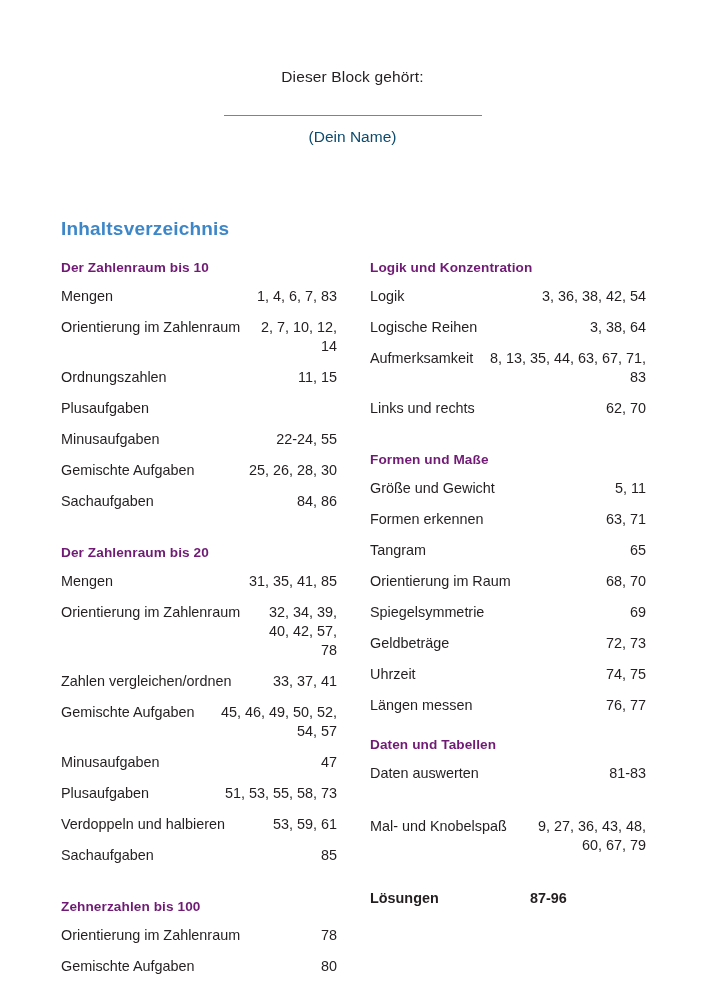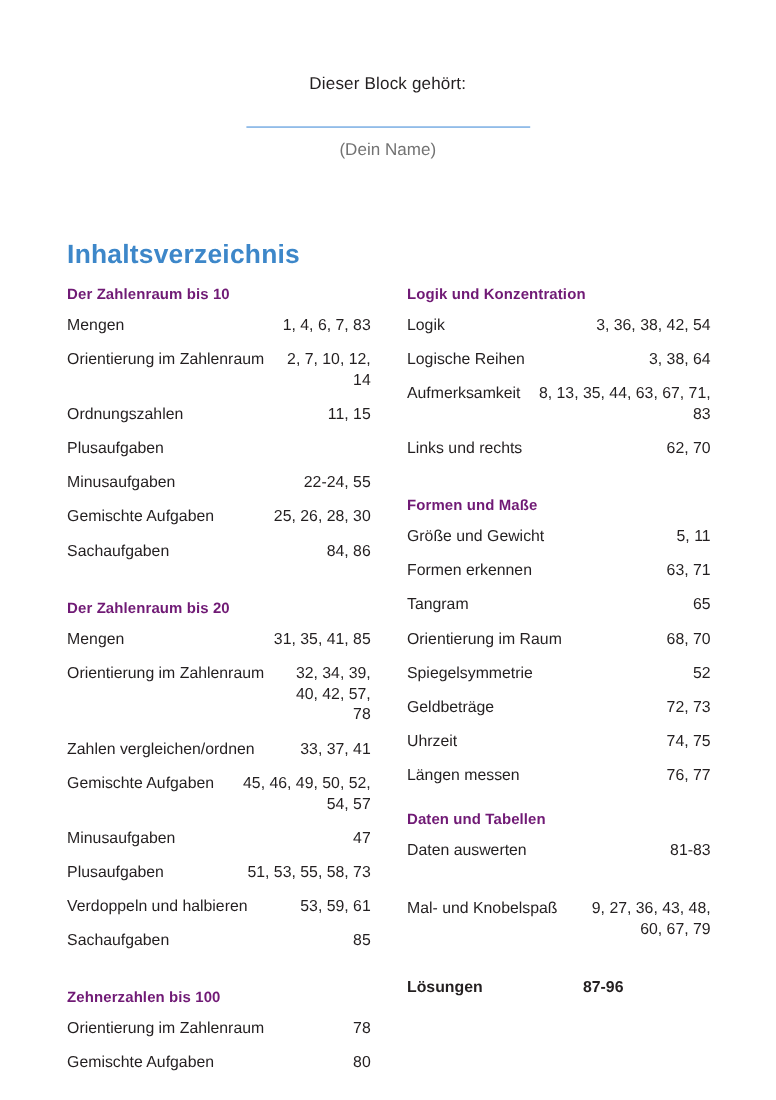--- a/index.html
+++ b/index.html
@@ -40,29 +40,29 @@
   }
   .owner-line {
     width: 258px;
     height: 0;
     border-bottom: 1.6px solid #4a90d9;
     margin: 29px auto 0 auto;
   }
   .owner-hint {
     margin-top: 12px;
     font-size: 15.5px;
-    color: #737373;
+    color: #0c4a6e;
   }
 
   
   .toc-heading {
     position: absolute;
     left: 61px;
     top: 218px;
-    font-size: 24px;
+    font-size: 19px;
     font-weight: bold;
     color: #3d87c9;
     letter-spacing: 0.2px;
   }
 
   
   .col {
     position: absolute;
     top: 260px;
   }
@@ -254,21 +254,21 @@
       <div class="entry">
         <span class="label">Tangram</span>
         <span class="pages">65</span>
       </div>
       <div class="entry">
         <span class="label">Orientierung im Raum</span>
         <span class="pages">68, 70</span>
       </div>
       <div class="entry">
         <span class="label">Spiegelsymmetrie</span>
-        <span class="pages">52</span>
+        <span class="pages">69</span>
       </div>
       <div class="entry">
         <span class="label">Geldbeträge</span>
         <span class="pages">72, 73</span>
       </div>
       <div class="entry">
         <span class="label">Uhrzeit</span>
         <span class="pages">74, 75</span>
       </div>
       <div class="entry">

